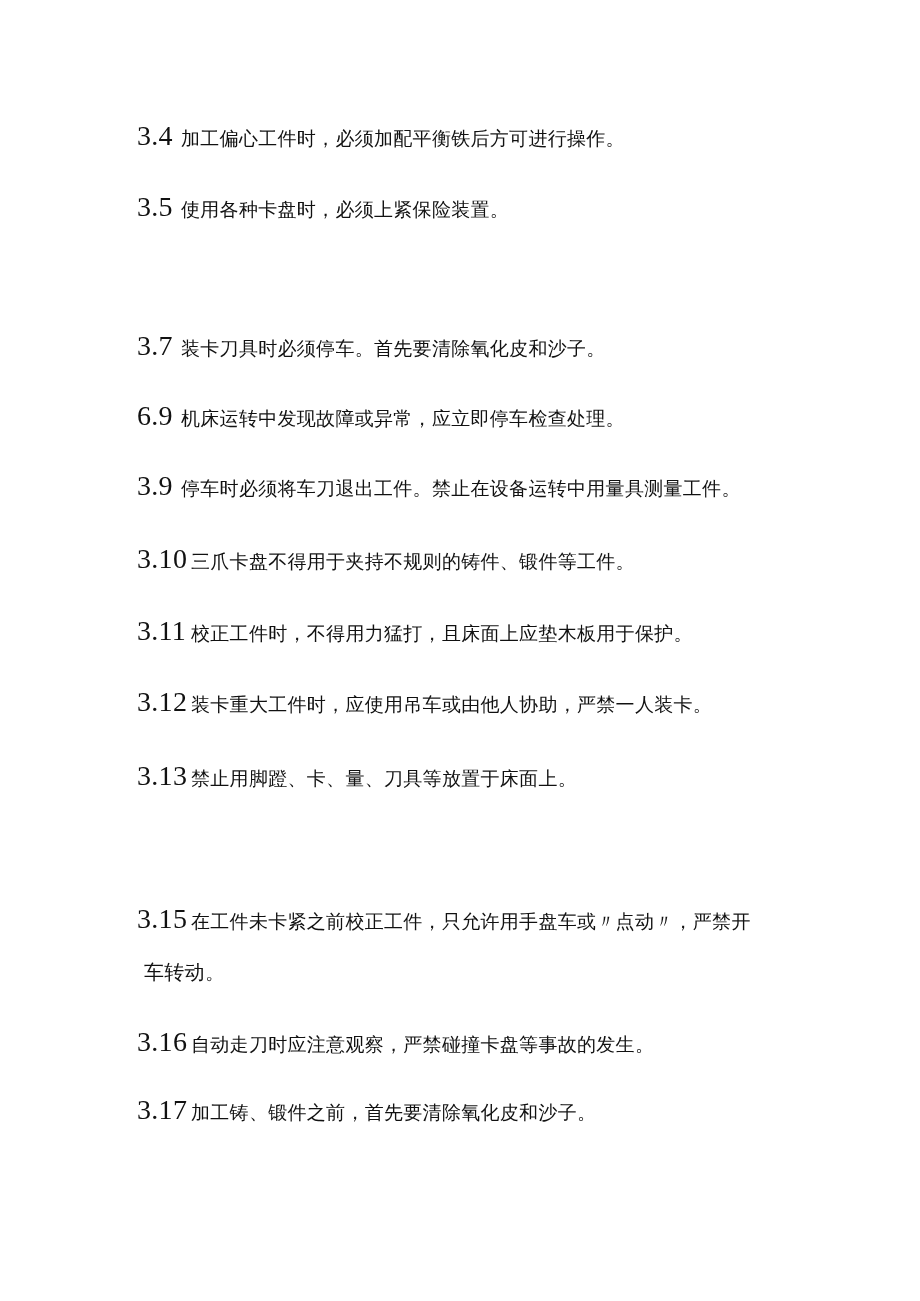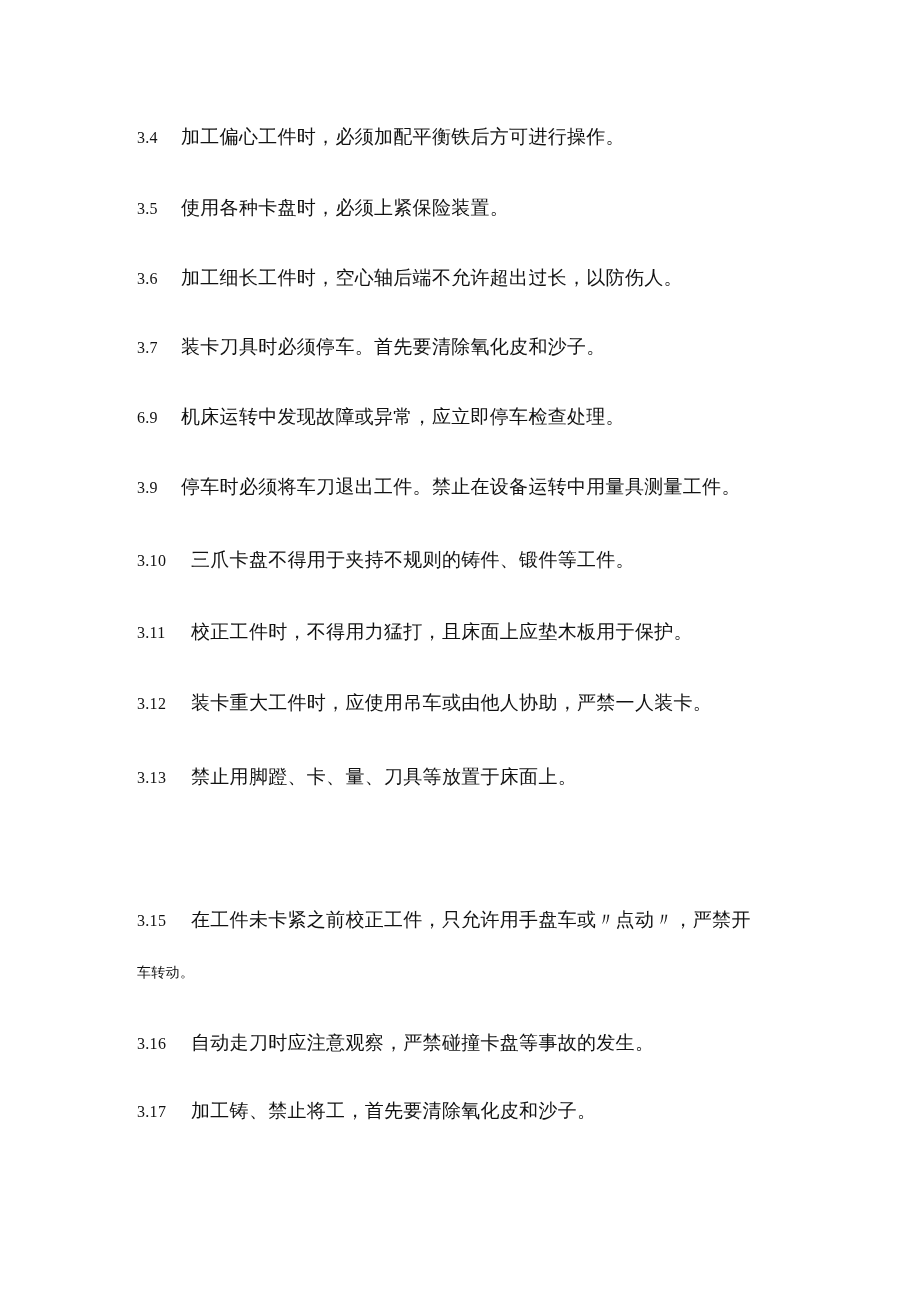--- a/index.html
+++ b/index.html
@@ -1,37 +1,34 @@
 <!DOCTYPE html>
 <html><head>
 <meta charset="utf-8">
 <style>
   html, body { margin: 0; padding: 0; background: #ffffff; }
   body { width: 920px; height: 1301px; position: relative; overflow: hidden;
          font-family: "DejaVu Sans", "Liberation Sans", sans-serif; color: #111111; }
   .page { position: absolute; left: 0; top: 0; width: 920px; height: 1301px; background: #ffffff; }
   .item { position: absolute; left: 137px; font-size: 19px; line-height: 24px; white-space: nowrap; letter-spacing: 0.3px; }
-  .num { display: inline-block; font-family: "Liberation Serif", "DejaVu Serif", serif; font-size: 16px; }
+  .num { display: inline-block; font-family: "Liberation Serif", "DejaVu Serif", serif; font-size: 28px; }
   .num.short { width: 44px; }
   .num.long { width: 54px; }
   .text { display: inline; }
-  .cont { position: absolute; left: 137px; font-size: 14px; line-height: 24px; white-space: nowrap; letter-spacing: 0.3px; }
+  .cont { position: absolute; left: 144px; font-size: 20px; line-height: 24px; white-space: nowrap; letter-spacing: 0.3px; }
 </style>
 </head>
 <body>
 
 <div class="page">
   <div class="item" style="top:124px">
     <span class="num short">3.4</span><span class="text">加工偏心工件时，必须加配平衡铁后方可进行操作。</span>
   </div>
   <div class="item" style="top:195px">
     <span class="num short">3.5</span><span class="text">使用各种卡盘时，必须上紧保险装置。</span>
-  </div>
-  <div class="item" style="top:265px">
-    <span class="num short">3.6</span><span class="text">加工细长工件时，空心轴后端不允许超出过长，以防伤人。</span>
   </div>
   <div class="item" style="top:334px">
     <span class="num short">3.7</span><span class="text">装卡刀具时必须停车。首先要清除氧化皮和沙子。</span>
   </div>
   <div class="item" style="top:404px">
     <span class="num short">6.9</span><span class="text">机床运转中发现故障或异常，应立即停车检查处理。</span>
   </div>
   <div class="item" style="top:474px">
     <span class="num short">3.9</span><span class="text">停车时必须将车刀退出工件。禁止在设备运转中用量具测量工件。</span>
   </div>
@@ -48,15 +45,15 @@
     <span class="num long">3.13</span><span class="text">禁止用脚蹬、卡、量、刀具等放置于床面上。</span>
   </div>
   <div class="item" style="top:907px">
     <span class="num long">3.15</span><span class="text">在工件未卡紧之前校正工件，只允许用手盘车或〃点动〃，严禁开</span>
   </div>
   <div class="cont" style="top:960px">车转动。</div>
   <div class="item" style="top:1030px">
     <span class="num long">3.16</span><span class="text">自动走刀时应注意观察，严禁碰撞卡盘等事故的发生。</span>
   </div>
   <div class="item" style="top:1098px">
-    <span class="num long">3.17</span><span class="text">加工铸、禁止将工，首先要清除氧化皮和沙子。</span>
+    <span class="num long">3.17</span><span class="text">加工铸、锻件之前，首先要清除氧化皮和沙子。</span>
   </div>
 </div>
 
 </body></html>

